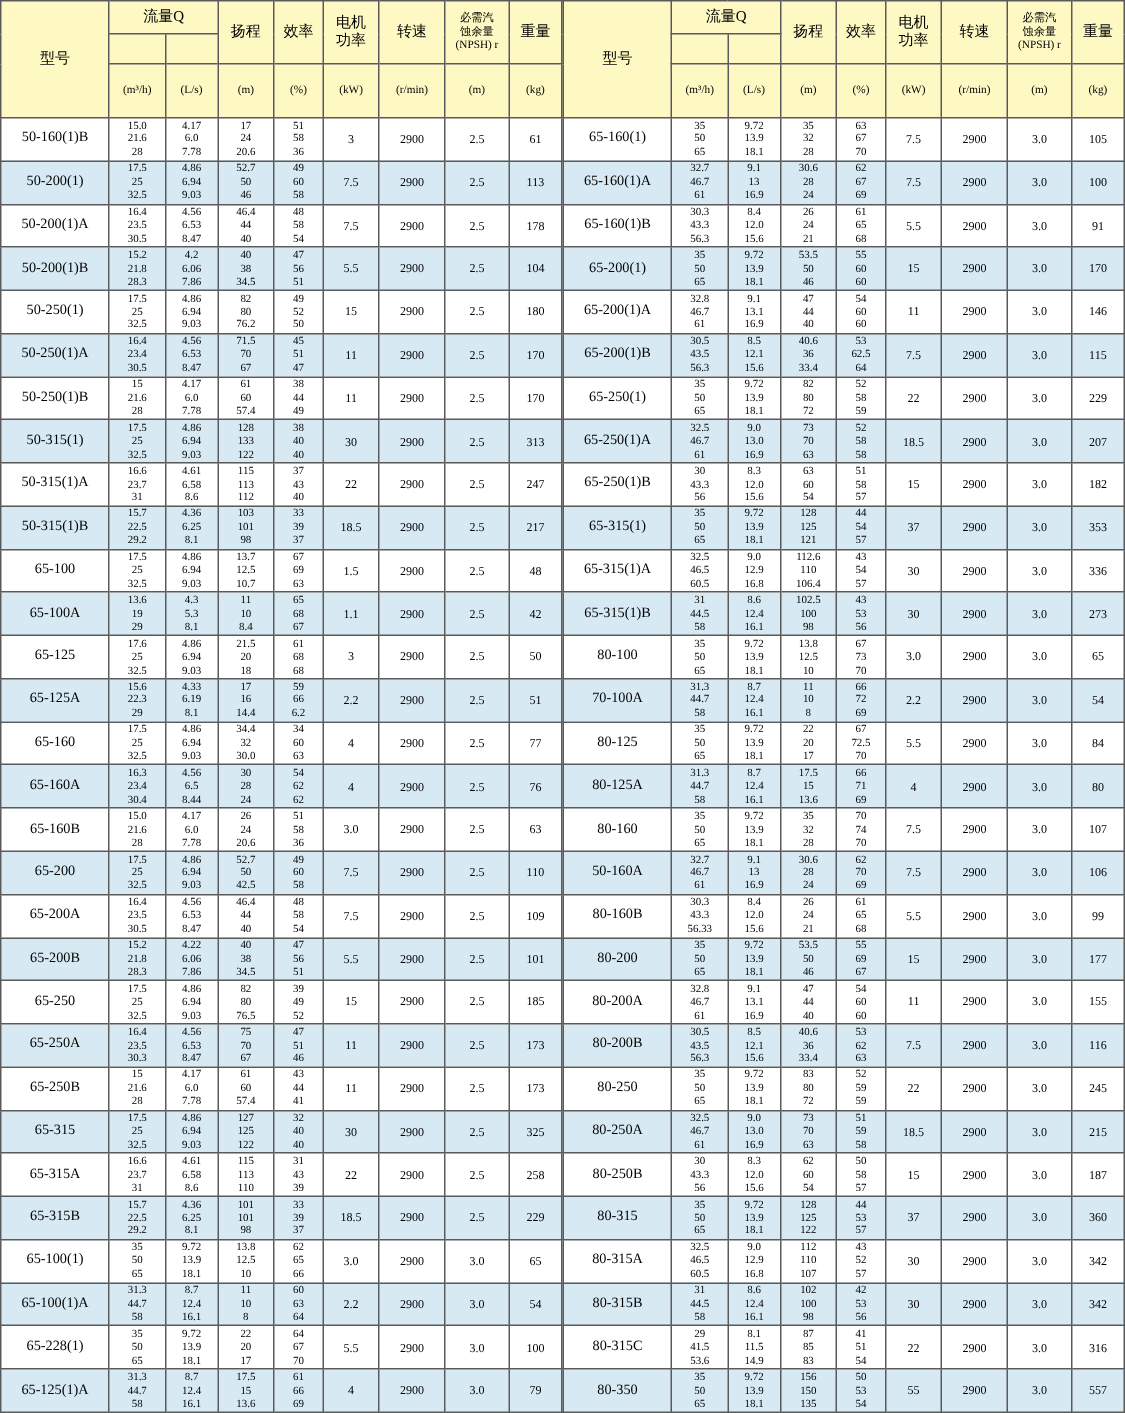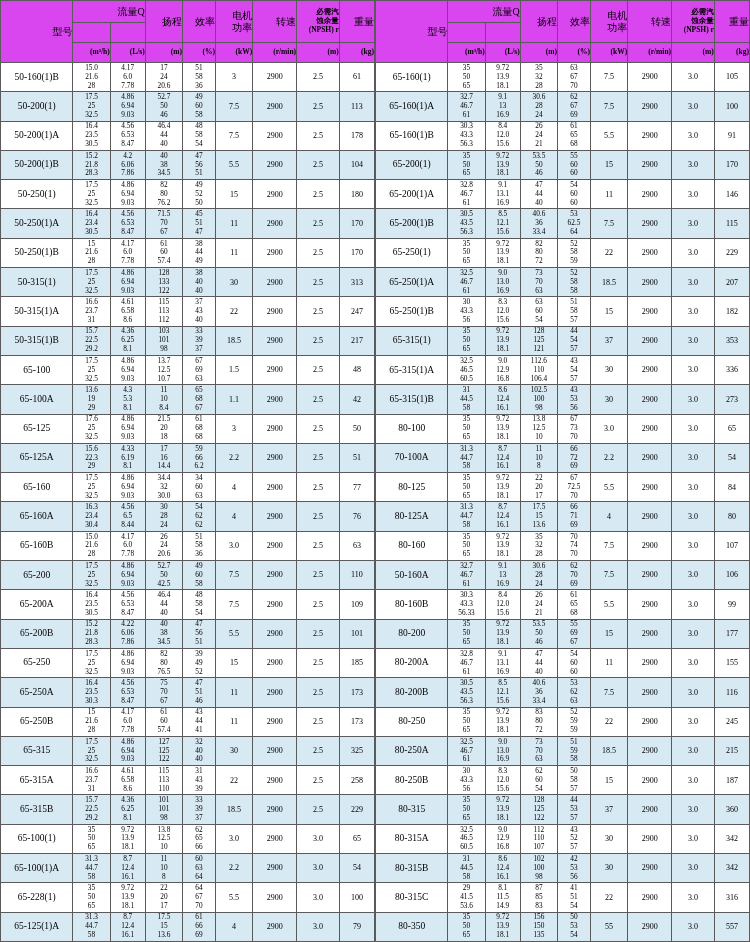--- a/index.html
+++ b/index.html
@@ -30,31 +30,29 @@
   }
   table.left { border-right: 1px solid #2f2f2f; }
   th, td {
     border: 1px solid #5a5a5a;
     text-align: center;
     vertical-align: middle;
     padding: 0;
     line-height: 1.18;
   }
   thead th {
-    background: #d946ef;
+    background: #fef9c3;
     font-weight: normal;
     color: #000;
-    text-align: right;
   }
   thead th.hdr-main {
     font-size: 10px;
   }
   thead th.hdr-unit {
     font-size: 7.5px;
-    font-weight: bold;
   }
   tbody td {
     background: #ffffff;
     font-size: 8px;
   }
   tbody tr.alt td {
     background: #d7e9f3;
   }
   td.model {
     font-size: 9.5px;
@@ -71,21 +69,21 @@
   col.c-q2 { width: 32px; }
   col.c-h  { width: 34px; }
   col.c-e  { width: 30px; }
   col.c-p  { width: 34px; }
   col.c-n  { width: 40px; }
   col.c-npsh { width: 39px; }
   col.c-w { width: 32px; }
 
   .hdr-row1 th { height: 22px; }
   .hdr-row2 th { height: 20px; }
-  .hdr-row3 th { height: 20px; }
+  .hdr-row3 th { height: 36px; }
 
   .watermark {
     position: absolute;
     left: 182px;
     top: 432px;
     font-size: 22px;
     color: #d9c69a;
     opacity: 0.85;
     letter-spacing: 2px;
     font-family: "Liberation Serif", serif;

